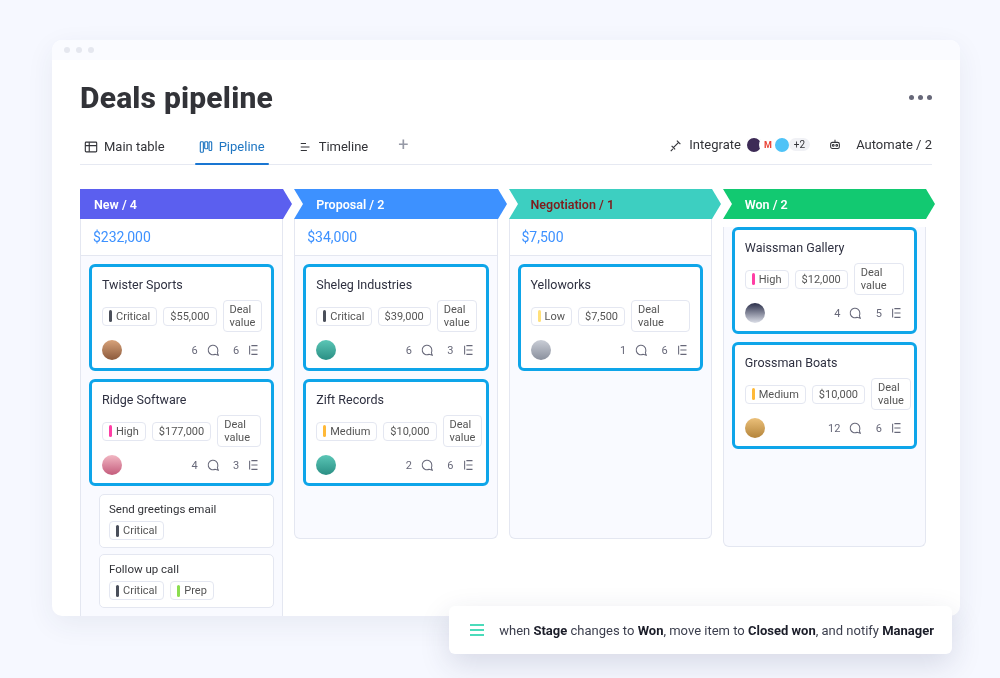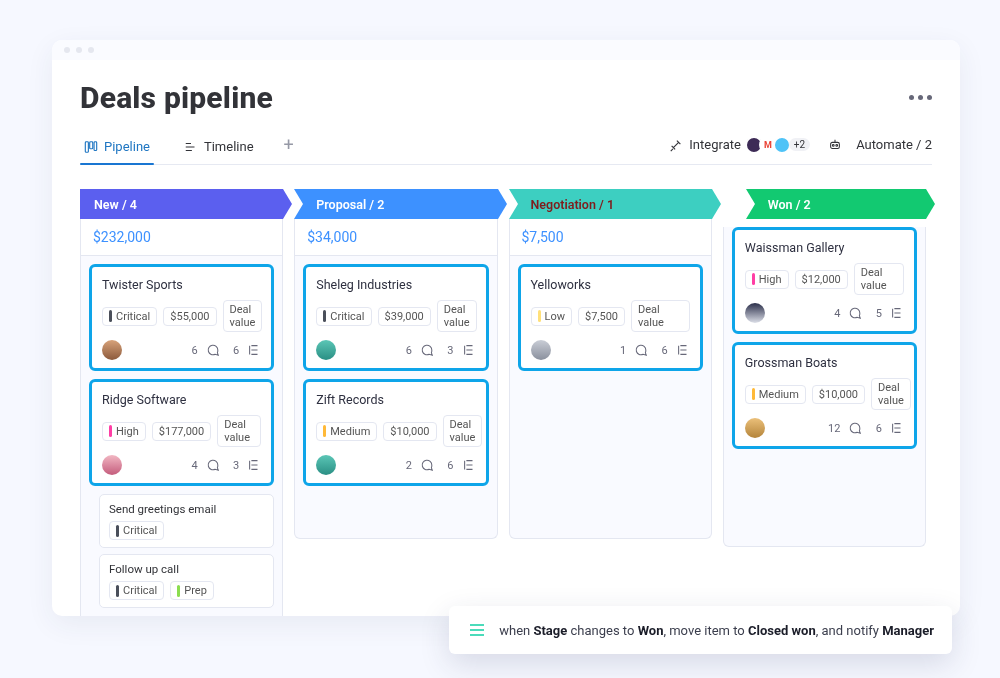--- a/index.html
+++ b/index.html
@@ -32,21 +32,21 @@
   .board { display: flex; gap: 5px; margin-top: 24px; width: 100%; }
   .col { flex: 1; min-width: 0; position: relative; padding-right: 6px; }
 
   .col-head { height: 30px; color: #fff; display: flex; align-items: center; padding-left: 14px; font-size: 12.5px; font-weight: 600; position: relative; }
   .col-head::after { content: ""; position: absolute; right: -9px; top: 0; width: 0; height: 0; border-top: 15px solid transparent; border-bottom: 15px solid transparent; border-left: 9px solid currentColor; }
   .col-head.notch { padding-left: 22px; }
   .col-head.notch::before { content: ""; position: absolute; left: 0; top: 0; width: 0; height: 0; border-top: 15px solid transparent; border-bottom: 15px solid transparent; border-left: 9px solid #fff; }
   .c1 { background: #5b5fef; color: #5b5fef; } .c1 span{color:#fff}
   .c2 { background: #3d91ff; color: #3d91ff; } .c2 span{color:#fff}
   .c3 { background: #3dcfc1; color: #3dcfc1; } .c3 span{color:#7f1d1d}
-  .c4 { background: #12c971; color: #12c971; margin-left: 23px; } .c4 span{color:#fff}
+  .c4 { background: #12c971; color: #12c971; } .c4 span{color:#fff}
 
   .col-body { border: 1px solid #e4e7f1; border-top: none; border-radius: 0 0 6px 6px; background: #f9faff; min-height: 320px; padding-bottom: 8px; }
   .col-sum { font-size: 14px; color: #3d91ff; padding: 10px 12px; background: #fff; border-bottom: 1px solid #e4e7f1; }
 
   .card { background: #fff; border: 3px solid #0ea5e9; border-radius: 6px; margin: 8px; padding: 10px 10px 8px; font-size: 12px; color: #4b4e5d; }
   .card-title { color: #2e3040; font-size: 12.5px; margin-bottom: 8px; }
   .tags { display: flex; align-items: center; gap: 6px; margin-bottom: 8px; }
   .pill { border: 1px solid #e4e7f1; border-radius: 4px; padding: 2px 6px; font-size: 11px; display: inline-flex; align-items: center; gap: 4px; color: #555; background:#fff;}
   .bar { width: 3px; height: 12px; border-radius: 2px; display: inline-block; }
   .bar.critical { background: #4a4f5a; }
@@ -91,20 +91,27 @@
     <div class="title-row">
       <div class="title">Deals pipeline</div>
       <div class="dots">
           <span></span>
           <span></span>
           <span></span>
         </div>
     </div>
 
     <div class="toolbar">
+      <div class="tab">
+        <svg class="ico-grid" viewBox="0 0 16 16" fill="none" stroke="#323338" stroke-width="1.3">
+            <rect x="1.5" y="2.5" width="13" height="11" rx="1"></rect>
+            <path d="M1.5 6.5h13M6 2.5v11"></path>
+          </svg>
+        <span>Main table</span>
+      </div>
       <div class="tab active">
         <svg class="ico-grid" viewBox="0 0 16 16" fill="none" stroke="#1f76c2" stroke-width="1.3">
             <rect x="1.5" y="2" width="3.5" height="12" rx="1"></rect>
             <rect x="6.5" y="2" width="3.5" height="8" rx="1"></rect>
             <rect x="11.5" y="2" width="3" height="10" rx="1"></rect>
           </svg>
         <span>Pipeline</span>
       </div>
       <div class="tab">
         <svg class="ico-grid" viewBox="0 0 16 16" fill="none" stroke="#323338" stroke-width="1.3">

